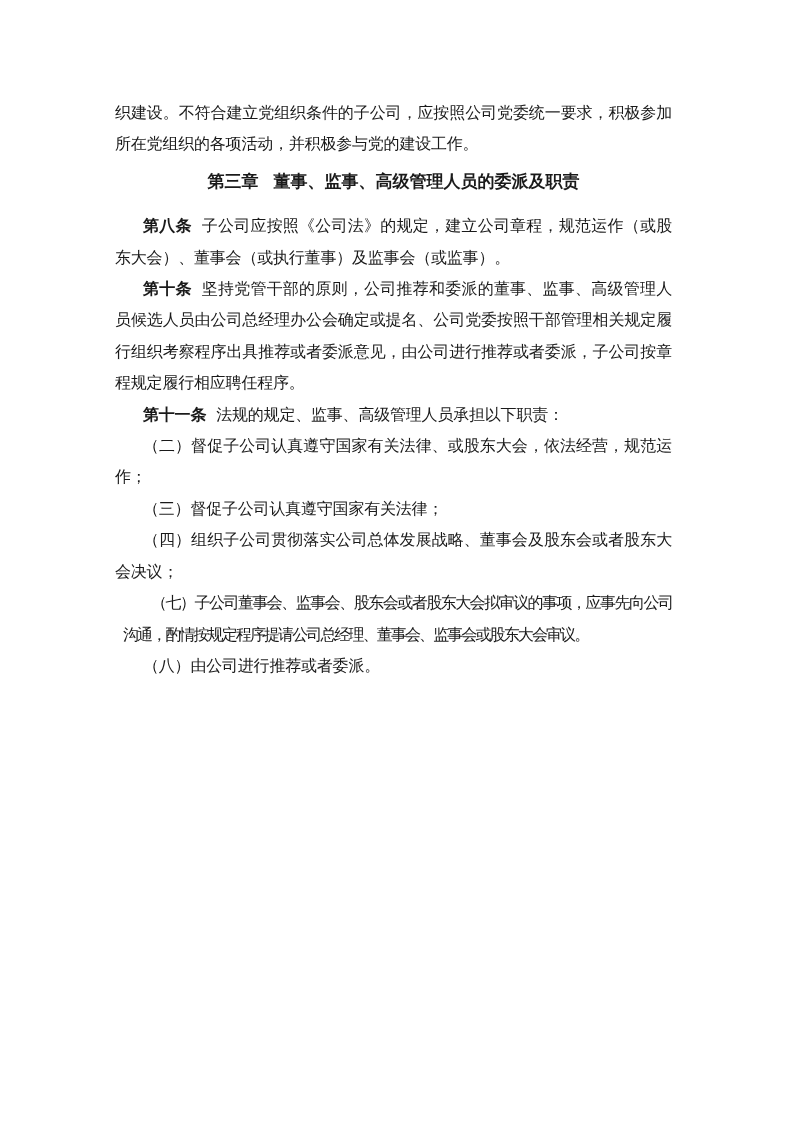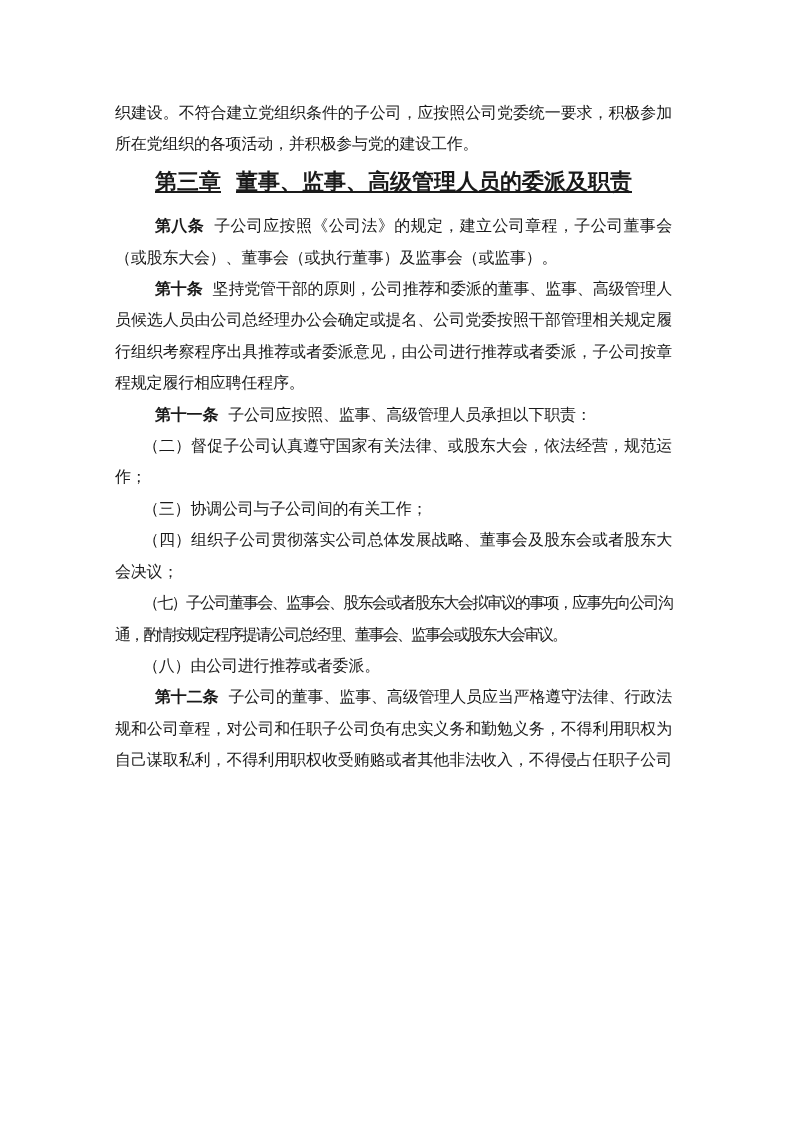--- a/index.html
+++ b/index.html
@@ -28,62 +28,60 @@
   }
   .para {
     margin: 0;
     text-indent: 28px;
   }
   .no-indent {
     text-indent: 0;
   }
   .heading {
     margin: 6px 0 13px 0;
-    font-size: 22px;
+    font-size: 17px;
     font-weight: bold;
     text-align: center;
     text-indent: 0;
     letter-spacing: 0;
     line-height: 31.4px;
-    text-decoration: underline;
   }
   .heading .heading-title {
     margin-left: 15px;
   }
   .art-label {
     font-weight: bold;
     margin-right: 10px;
-    margin-left: 12px;
   }
   .compressed {
     letter-spacing: -1.9px;
+    margin-left: 8px;
   }
   .cut-justify {
     text-align-last: justify;
   }
 </style>
 </head>
 <body>
 
 <div class="page">
   <div class="content">
 
     <p class="para no-indent">织建设。不符合建立党组织条件的子公司，应按照公司党委统一要求，积极参加所在党组织的各项活动，并积极参与党的建设工作。</p>
 
     <h2 class="heading"><span>第三章</span><span class="heading-title">董事、监事、高级管理人员的委派及职责</span></h2>
 
-    <p class="para"><b class="art-label">第八条</b><span>子公司应按照《公司法》的规定，建立公司章程，子公司董事会（或股东大会）、董事会（或执行董事）及监事会（或监事）。</span></p>
+    <p class="para"><b class="art-label">第八条</b><span>子公司应按照《公司法》的规定，建立公司章程，规范运作（或股东大会）、董事会（或执行董事）及监事会（或监事）。</span></p>
 
 
     <p class="para"><b class="art-label">第十条</b><span>坚持党管干部的原则，公司推荐和委派的董事、监事、高级管理人员候选人员由公司总经理办公会确定或提名、公司党委按照干部管理相关规定履行组织考察程序出具推荐或者委派意见，由公司进行推荐或者委派，子公司按章程规定履行相应聘任程序。</span></p>
 
-    <p class="para"><b class="art-label">第十一条</b><span>子公司应按照、监事、高级管理人员承担以下职责：</span></p>
+    <p class="para"><b class="art-label">第十一条</b><span>法规的规定、监事、高级管理人员承担以下职责：</span></p>
 
     <p class="para">（二）督促子公司认真遵守国家有关法律、或股东大会，依法经营，规范运作；</p>
-    <p class="para">（三）协调公司与子公司间的有关工作；</p>
+    <p class="para">（三）督促子公司认真遵守国家有关法律；</p>
     <p class="para">（四）组织子公司贯彻落实公司总体发展战略、董事会及股东会或者股东大会决议；</p>
     <p class="para compressed">（七）子公司董事会、监事会、股东会或者股东大会拟审议的事项，应事先向公司沟通，酌情按规定程序提请公司总经理、董事会、监事会或股东大会审议。</p>
     <p class="para">（八）由公司进行推荐或者委派。</p>
 
-    <p class="para cut-justify"><b class="art-label">第十二条</b><span>子公司的董事、监事、高级管理人员应当严格遵守法律、行政法规和公司章程，对公司和任职子公司负有忠实义务和勤勉义务，不得利用职权为自己谋取私利，不得利用职权收受贿赂或者其他非法收入，不得侵占任职子公司</span></p>
 
   </div>
 </div>
 
 </body></html>

